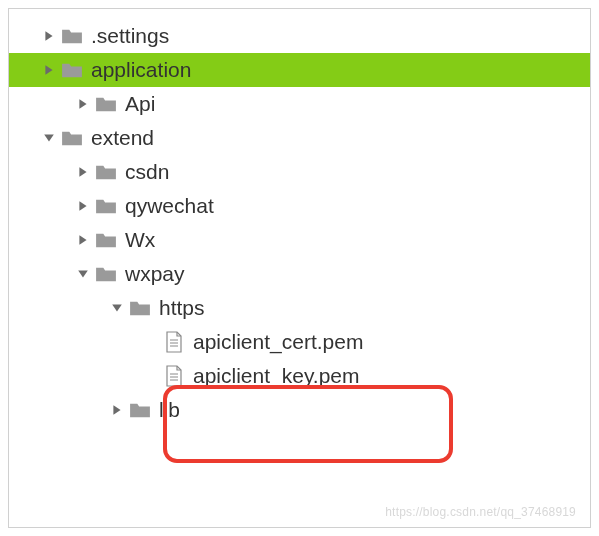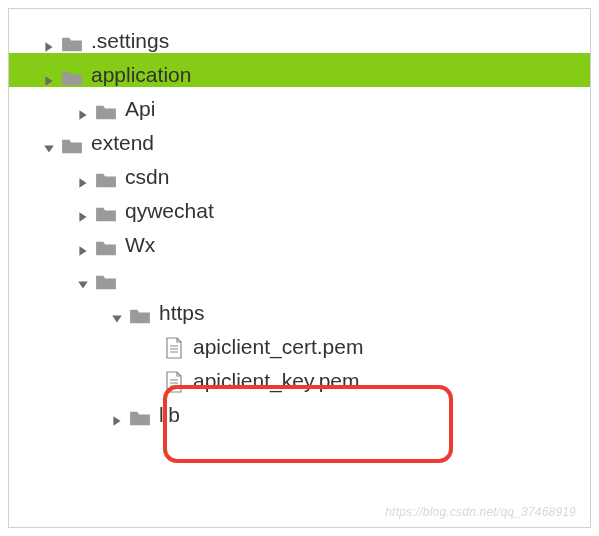--- a/index.html
+++ b/index.html
@@ -14,21 +14,21 @@
   }
   .tree-container {
     border: 1px solid #d0d0d0;
     width: 100%;
     height: 100%;
     padding: 10px 0;
     position: relative;
   }
   .tree-row {
     display: flex;
-    align-items: flex-end;
+    align-items: center;
     height: 34px;
     font-size: 21px;
     color: #333333;
     white-space: nowrap;
   }
   .tree-row.selected {
     background: #84cc16;
   }
   .indent { display: inline-block; }
   .arrow {
@@ -65,21 +65,20 @@
     border-radius: 14px;
     pointer-events: none;
   }
   .watermark {
     position: absolute;
     right: 14px;
     bottom: 8px;
     font-size: 12px;
     color: #d8d8d8;
     letter-spacing: 0.2px;
-    font-style: italic;
   }
 </style>
 </head>
 <body>
 
 <div class="tree-container">
 
   <div class="tree-row">
       <span class="indent" style="width: 30px;"></span>
       <span class="arrow">
@@ -183,20 +182,21 @@
       <span class="arrow">
         <svg viewBox="0 0 10 10">
           <polygon points="1,2 9,2 5,8" fill="#6b6b6b"></polygon>
         </svg>
       </span>
       <span class="folder-icon">
         <svg viewBox="0 0 24 20">
           <path d="M1 3 L9 3 L11 6 L23 6 L23 18 L1 18 Z" fill="#9a9a9a"></path>
         </svg>
       </span>
+      <span class="label">wxpay</span>
     </div>
     <div class="tree-row">
       <span class="indent" style="width: 98px;"></span>
       <span class="arrow">
         <svg viewBox="0 0 10 10">
           <polygon points="1,2 9,2 5,8" fill="#6b6b6b"></polygon>
         </svg>
       </span>
       <span class="folder-icon">
         <svg viewBox="0 0 24 20">

